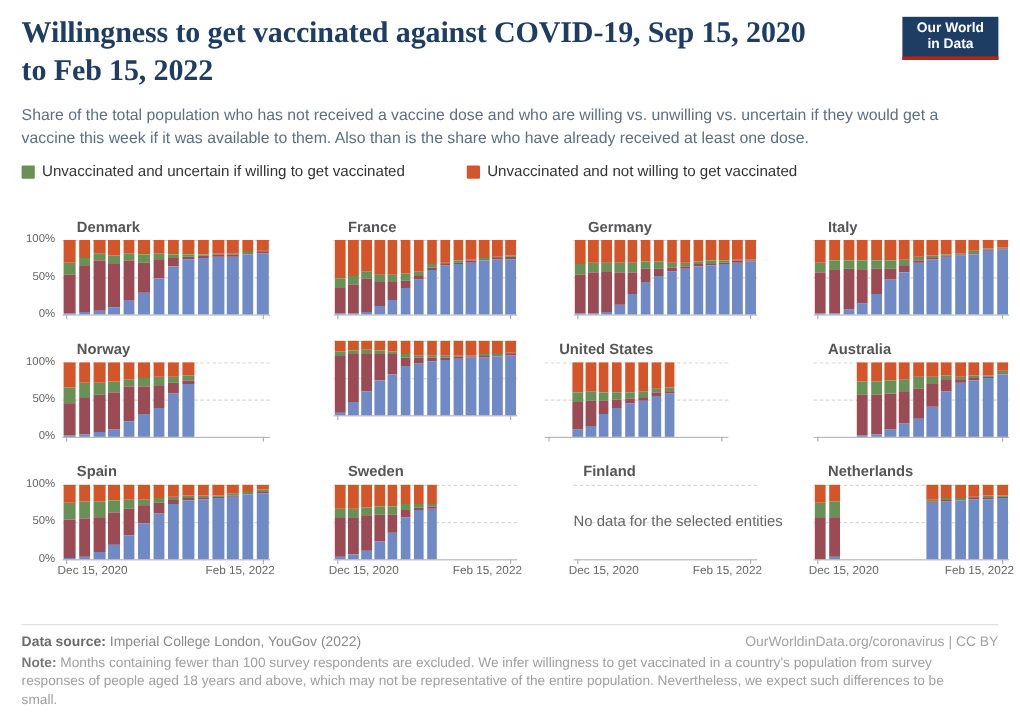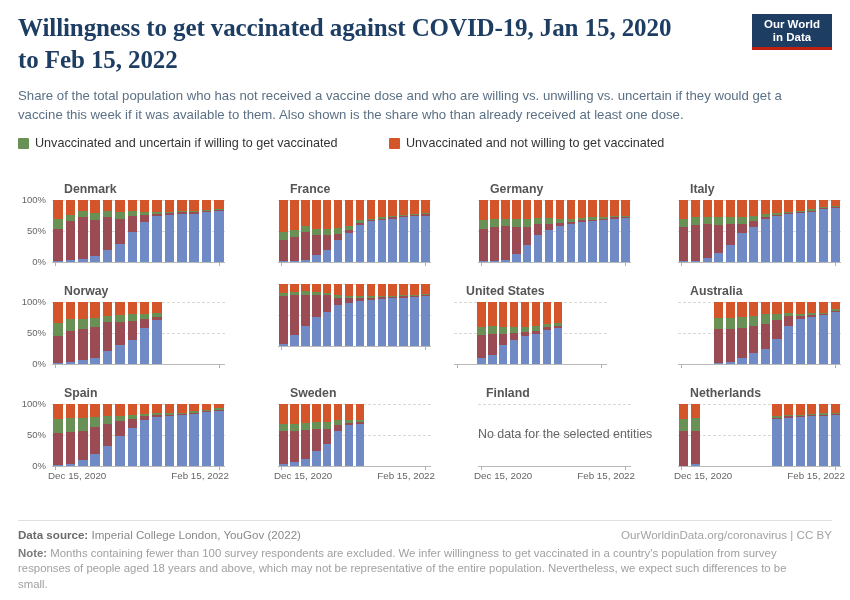--- a/index.html
+++ b/index.html
@@ -107,22 +107,22 @@
     max-width:800px;
   }
   .note b{color:#7a7a7a;font-weight:700;}
 </style>
 </head>
 <body>
 
 <div class="page">
 
   <div class="header">
-    <h1 class="title">Willingness to get vaccinated against COVID-19, Jan 15, 2020 to Feb 15, 2022</h1>
-    <p class="subtitle">Share of the total population who has not received a vaccine dose and who are willing vs. unwilling vs. uncertain if they would get a vaccine this week if it was available to them. Also shown is the share who than already received at least one dose.</p>
+    <h1 class="title">Willingness to get vaccinated against COVID-19, Sep 15, 2020 to Feb 15, 2022</h1>
+    <p class="subtitle">Share of the total population who has not received a vaccine dose and who are willing vs. unwilling vs. uncertain if they would get a vaccine this week if it was available to them. Also than is the share who have already received at least one dose.</p>
     <div class="owid-logo">
       <span>Our World</span>
       <span>in Data</span>
     </div>
   </div>
 
   <div class="legend" id="legend">
       <div class="legend-item w3">
         <span class="swatch" style="background: rgb(106, 145, 85);"></span>
         <span class="legend-label">Unvaccinated and uncertain if willing to get vaccinated</span>

